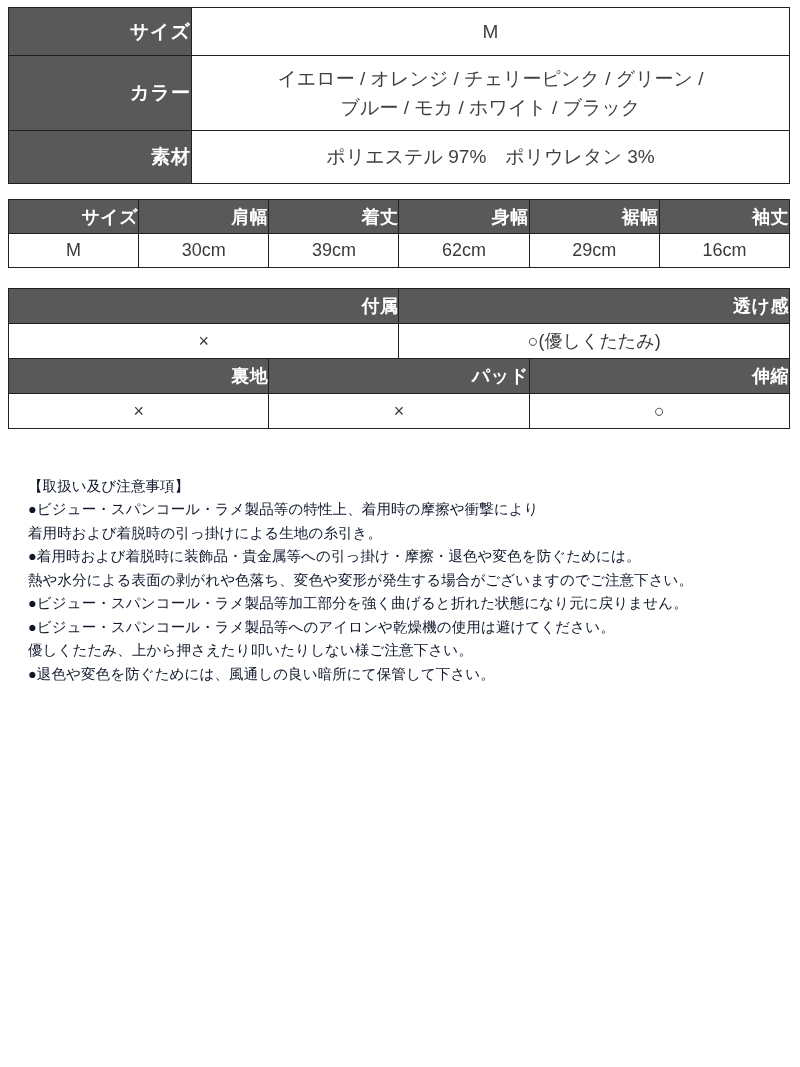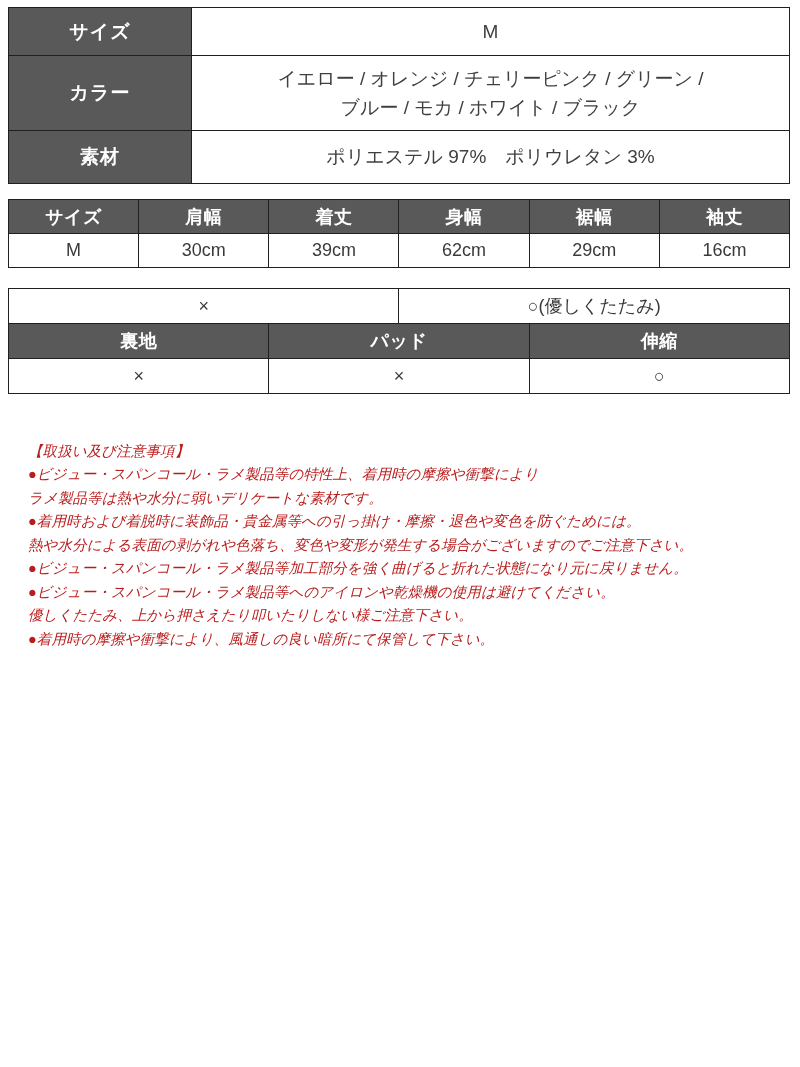--- a/index.html
+++ b/index.html
@@ -36,20 +36,21 @@
     padding: 0;
     background: #ffffff;
     color: #3a3a3a;
     font-weight: 400;
   }
   table.spec td.hd {
     background: #595959;
     color: #ffffff;
     font-weight: 700;
     border-color: #231f20;
+    text-align: right;
   }
 
   
   #table-basic { margin-top: 7px; }
   #table-basic td { font-size: 19px; }
   #table-basic td.hd { font-size: 19px; letter-spacing: 1px; }
   #table-basic tr.r1 td { height: 47px; }
   #table-basic tr.r2 td { height: 74px; line-height: 1.55; }
   #table-basic tr.r3 td { height: 52px; }
   #table-basic td.valcell { color: #3f3f3f; font-size: 19px; }
@@ -64,24 +65,23 @@
   #table-attr { margin-top: 20px; }
   #table-attr td { height: 34px; font-size: 18px; }
   #table-attr td.hd { font-size: 18px; font-weight: 700; letter-spacing: .5px; }
   #table-attr td.mark { font-size: 18px; color: #3a3a3a; }
 
   
   #notes {
     margin: 46px 0 0 28px;
     font-size: 14.5px;
     line-height: 1.62;
-    color: #b91c1c;
+    color: #0f172a;
     font-weight: 400;
     letter-spacing: .1px;
-    font-style: italic;
   }
   #notes .nline { white-space: pre; }
   #notes .nhead { font-weight: 400; }
 </style>
 </head>
 <body>
 
 <div class="page">
 
   <table class="spec" id="table-basic">
@@ -121,41 +121,45 @@
         <td>62cm</td>
         <td>29cm</td>
         <td>16cm</td>
       </tr>
     </tbody>
   </table>
 
   <table class="spec" id="table-attr">
     <tbody>
       <tr>
+        <td class="hd" colspan="3">付属</td>
+        <td class="hd" colspan="3">透け感</td>
+      </tr>
+      <tr>
         <td class="mark" colspan="3">×</td>
         <td class="mark" colspan="3">○(優しくたたみ)</td>
       </tr>
       <tr>
         <td class="hd" colspan="2">裏地</td>
         <td class="hd" colspan="2">パッド</td>
         <td class="hd" colspan="2">伸縮</td>
       </tr>
       <tr>
         <td class="mark" colspan="2">×</td>
         <td class="mark" colspan="2">×</td>
         <td class="mark" colspan="2">○</td>
       </tr>
     </tbody>
   </table>
 
   <div id="notes">
     <div class="nline nhead">【取扱い及び注意事項】</div>
     <div class="nline">●ビジュー・スパンコール・ラメ製品等の特性上、着用時の摩擦や衝撃により</div>
-    <div class="nline">ラメ製品等は熱や水分に弱いデリケートな素材です。</div>
+    <div class="nline">着用時および着脱時の引っ掛けによる生地の糸引き。</div>
     <div class="nline">●着用時および着脱時に装飾品・貴金属等への引っ掛け・摩擦・退色や変色を防ぐためには。</div>
     <div class="nline">熱や水分による表面の剥がれや色落ち、変色や変形が発生する場合がございますのでご注意下さい。</div>
     <div class="nline">●ビジュー・スパンコール・ラメ製品等加工部分を強く曲げると折れた状態になり元に戻りません。</div>
     <div class="nline">●ビジュー・スパンコール・ラメ製品等へのアイロンや乾燥機の使用は避けてください。</div>
     <div class="nline">優しくたたみ、上から押さえたり叩いたりしない様ご注意下さい。</div>
-    <div class="nline">●着用時の摩擦や衝撃により、風通しの良い暗所にて保管して下さい。</div>
+    <div class="nline">●退色や変色を防ぐためには、風通しの良い暗所にて保管して下さい。</div>
   </div>
 
 </div>
 
 </body></html>

